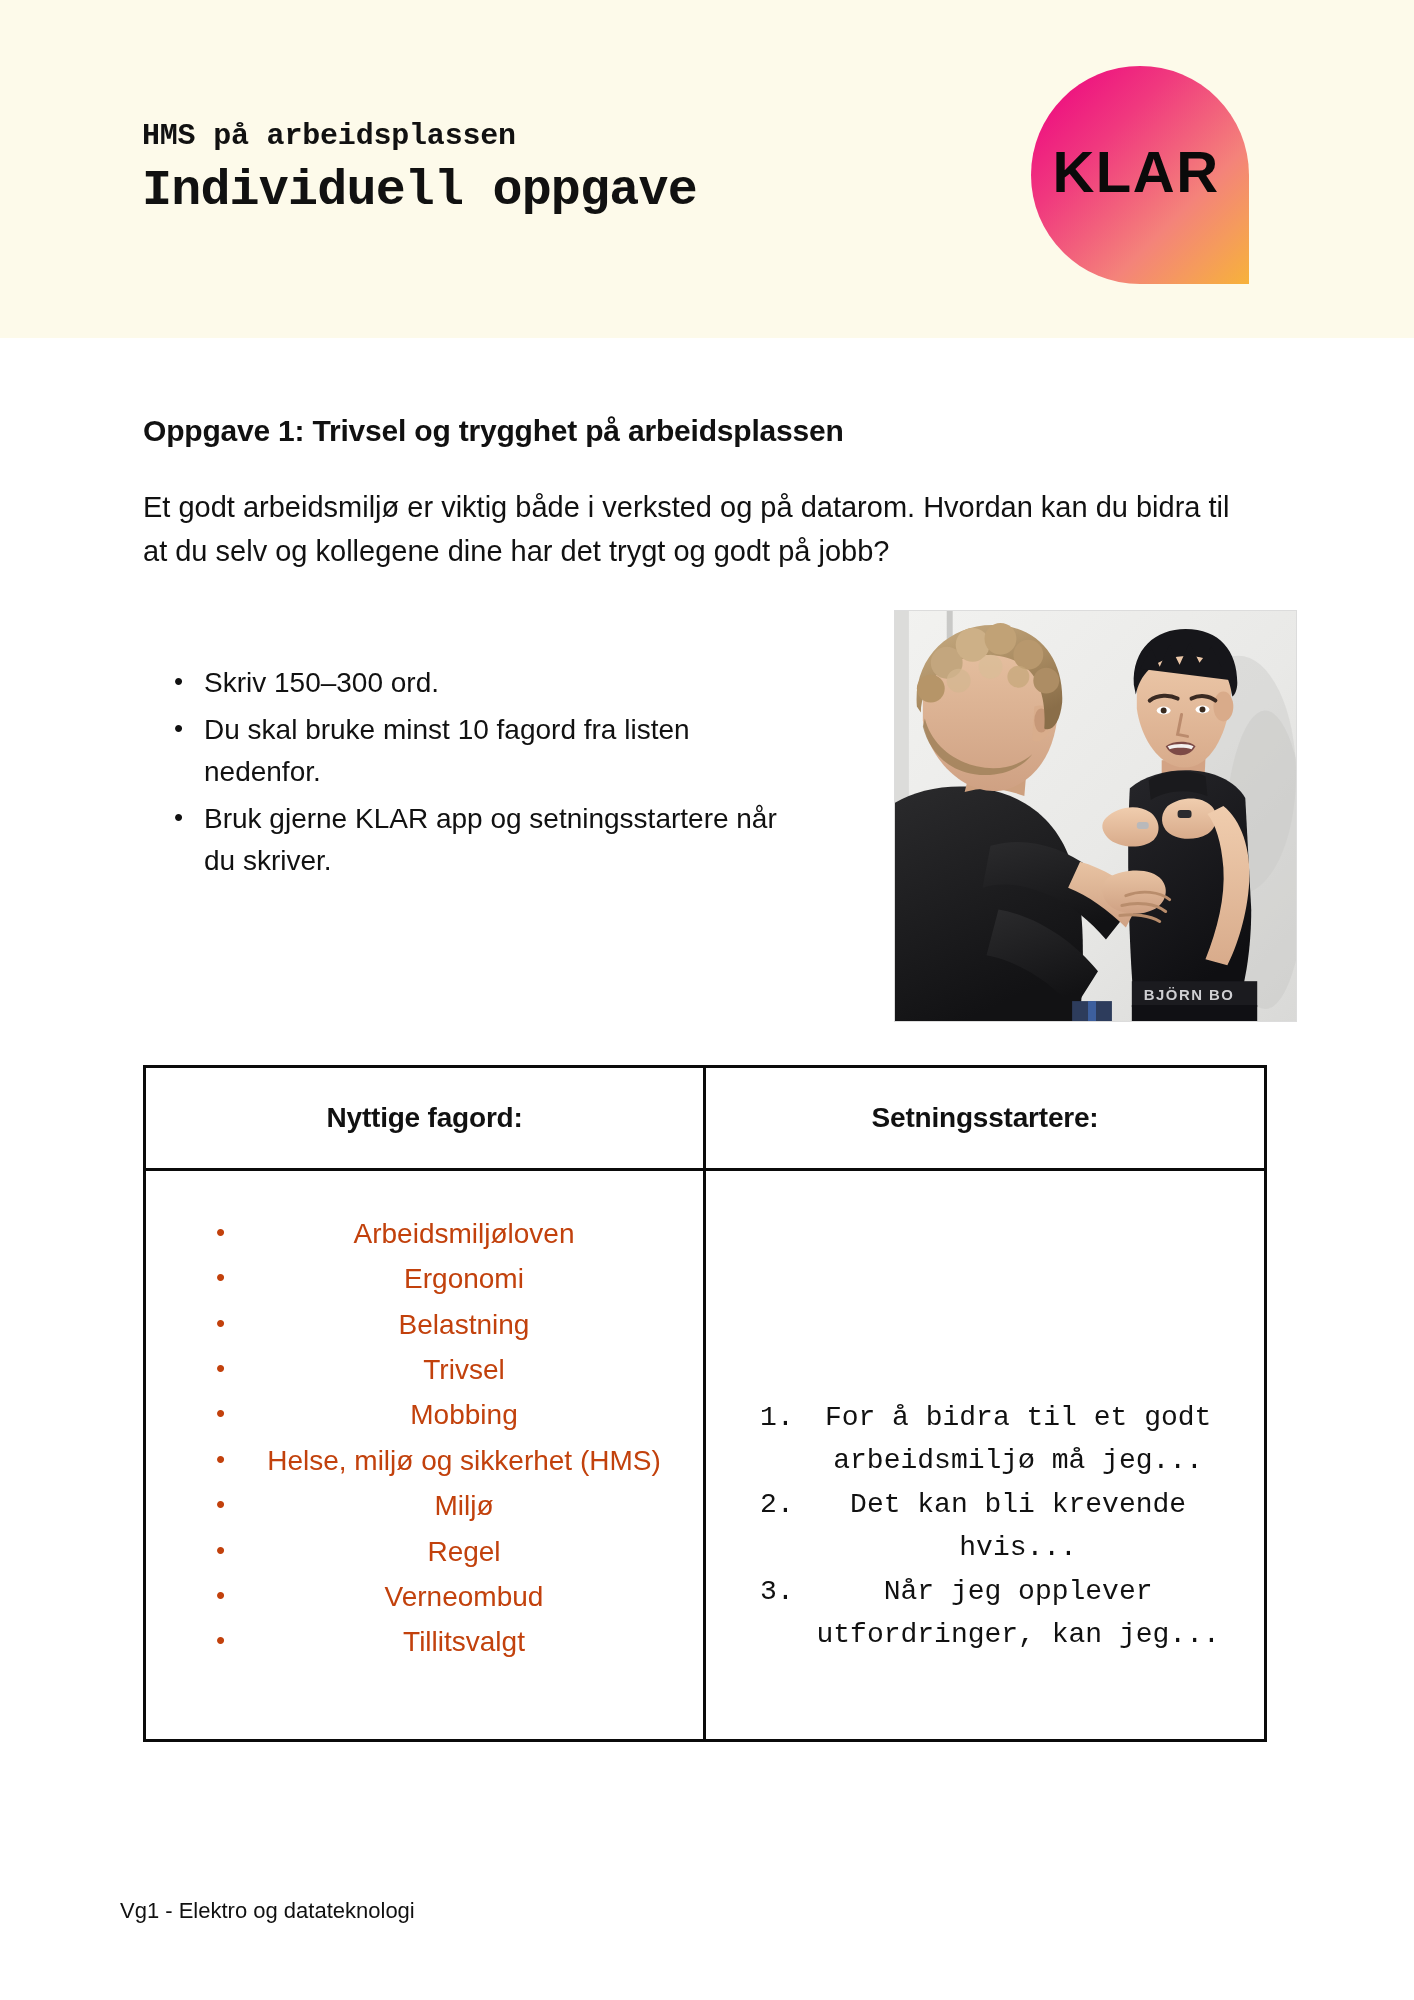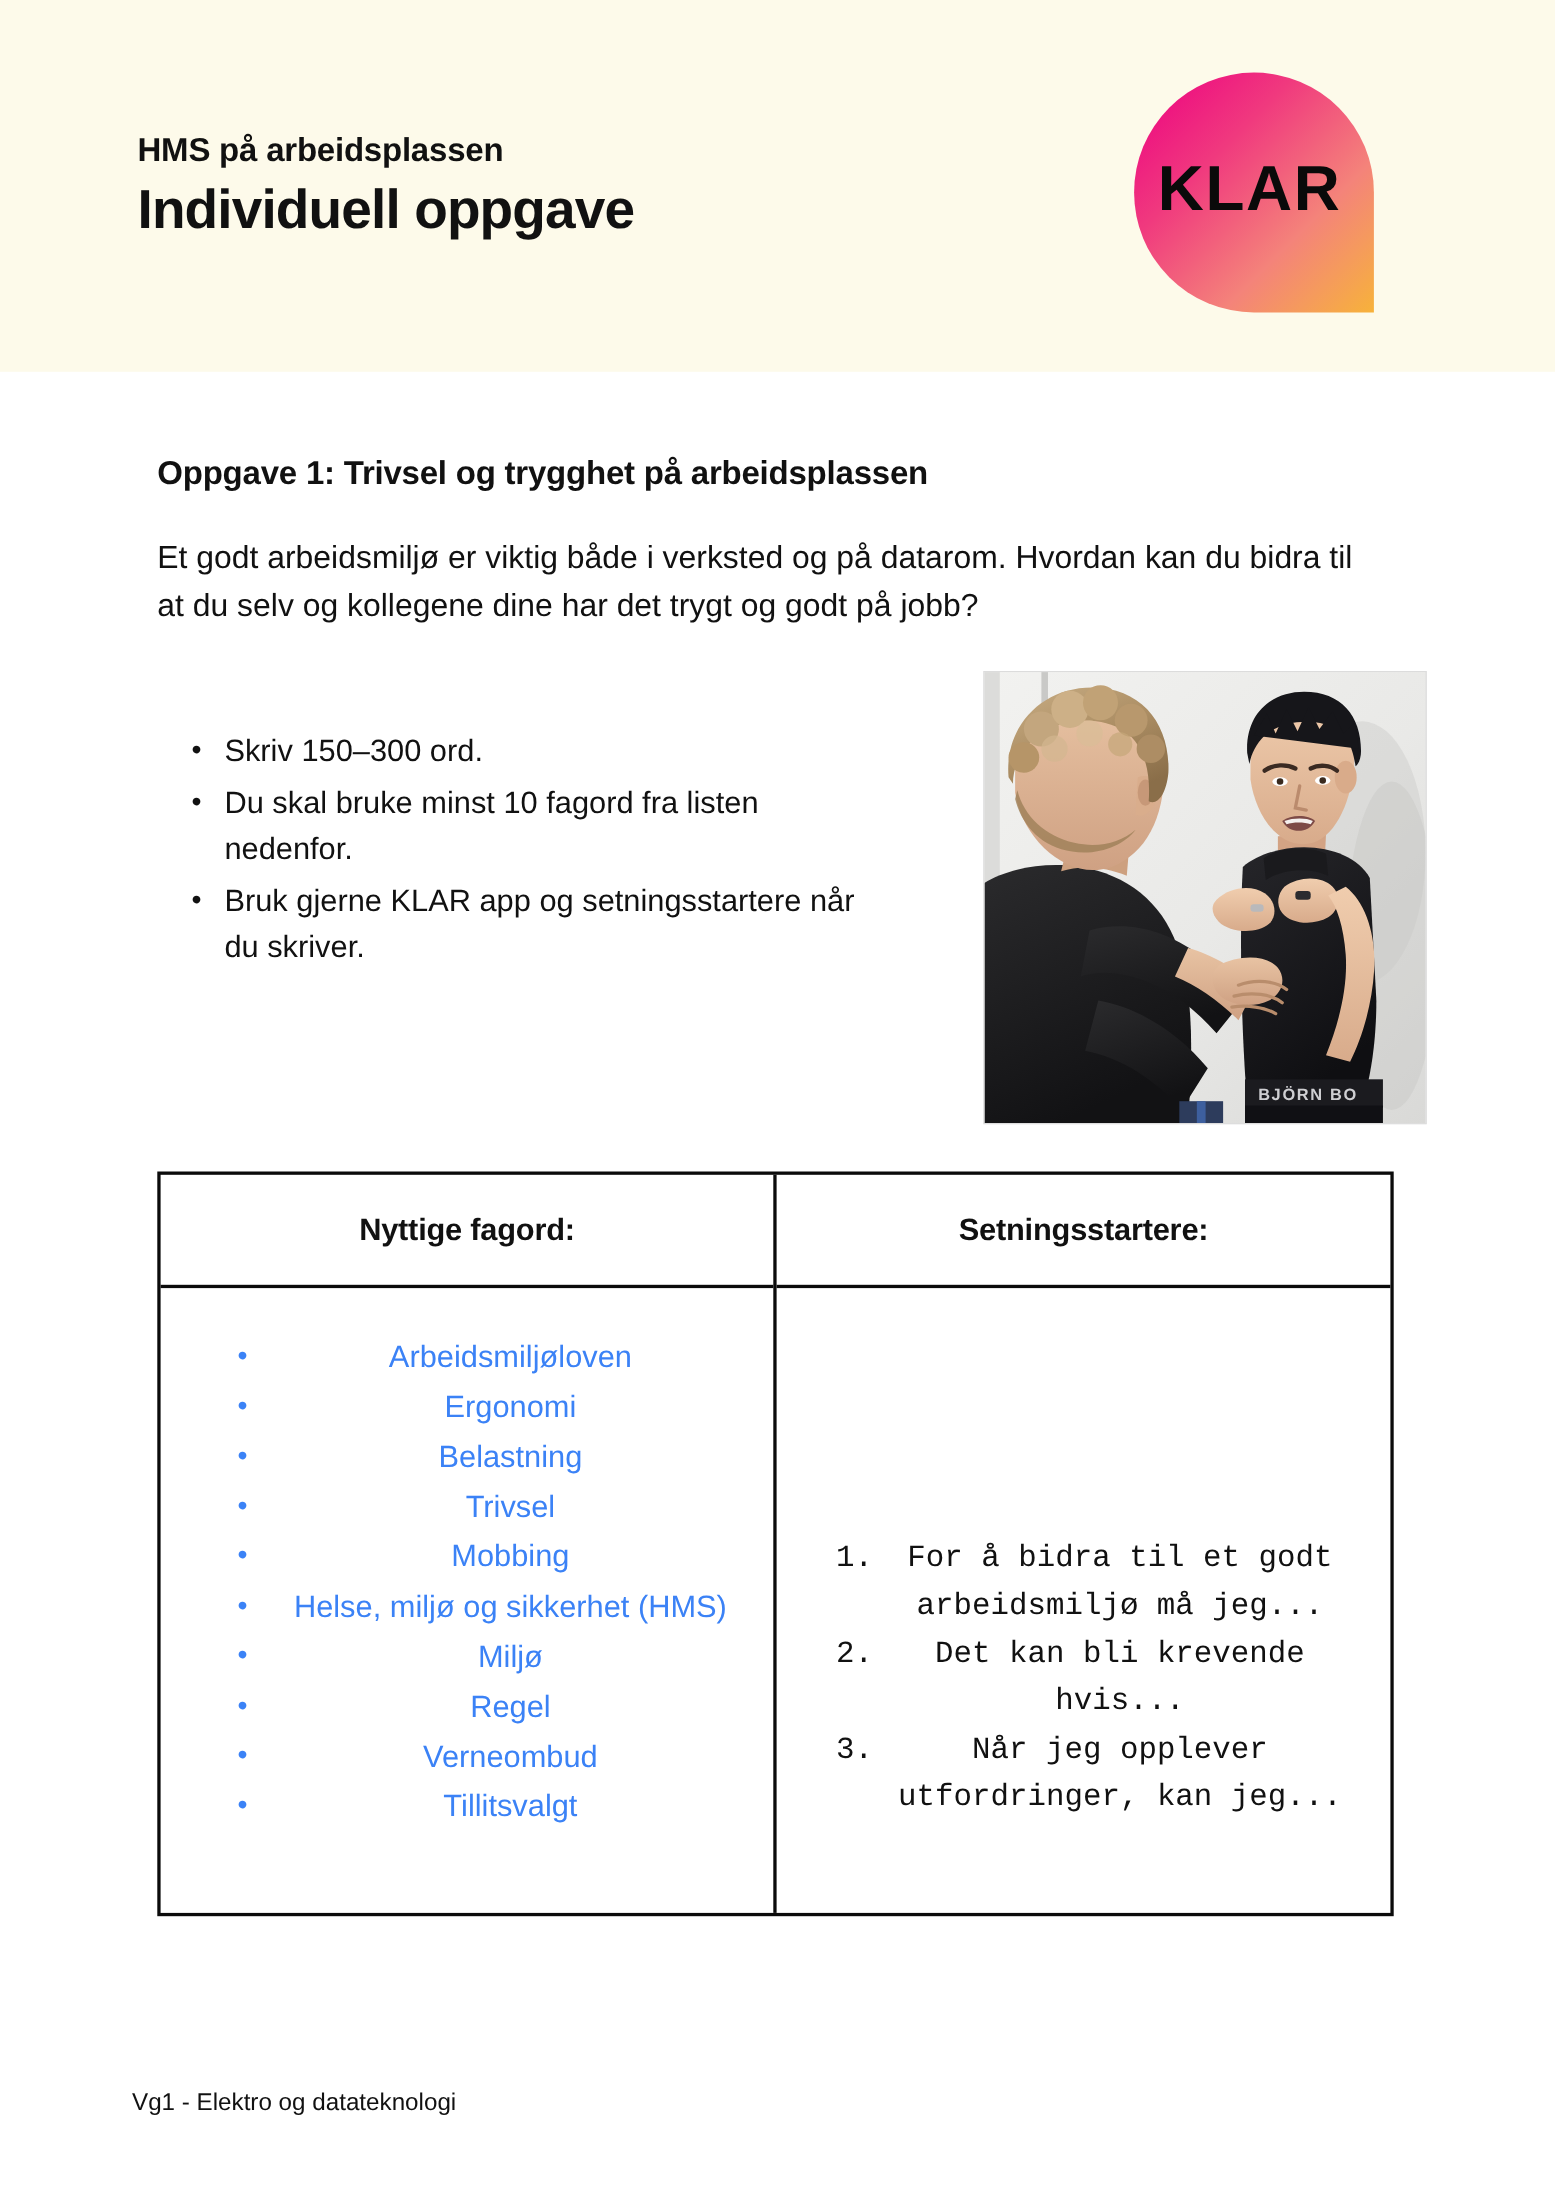--- a/index.html
+++ b/index.html
@@ -20,23 +20,24 @@
   .header-band {
     position: absolute;
     left: 0;
     top: 0;
     width: 1414px;
     height: 338px;
     background: #FDFAEA;
   }
   .header-inner {
     position: absolute;
-    left: 125px;
+    left: 142px;
     top: 120px;
     width: 850px;
+    font-family: Liberation Mono, monospace;
   }
   .eyebrow {
     font-size: 30px;
     font-weight: 800;
     letter-spacing: -0.2px;
     color: #111111;
     margin: 0 0 10px 0;
     line-height: 1.1;
   }
   .doc-title {
@@ -189,21 +190,21 @@
 
   .fagord-list {
     position: absolute;
     left: 60px;
     top: 40px;
     margin: 0;
     padding: 0 0 0 38px;
     list-style: none;
     font-size: 28px;
     line-height: 1.62;
-    color: #3b82f6;
+    color: #c2410c;
     width: 440px;
   }
   .fagord-list li {
     position: relative;
     margin: 0;
   }
   .fagord-list li::before {
     content: "\2022";
     position: absolute;
     left: -28px;

